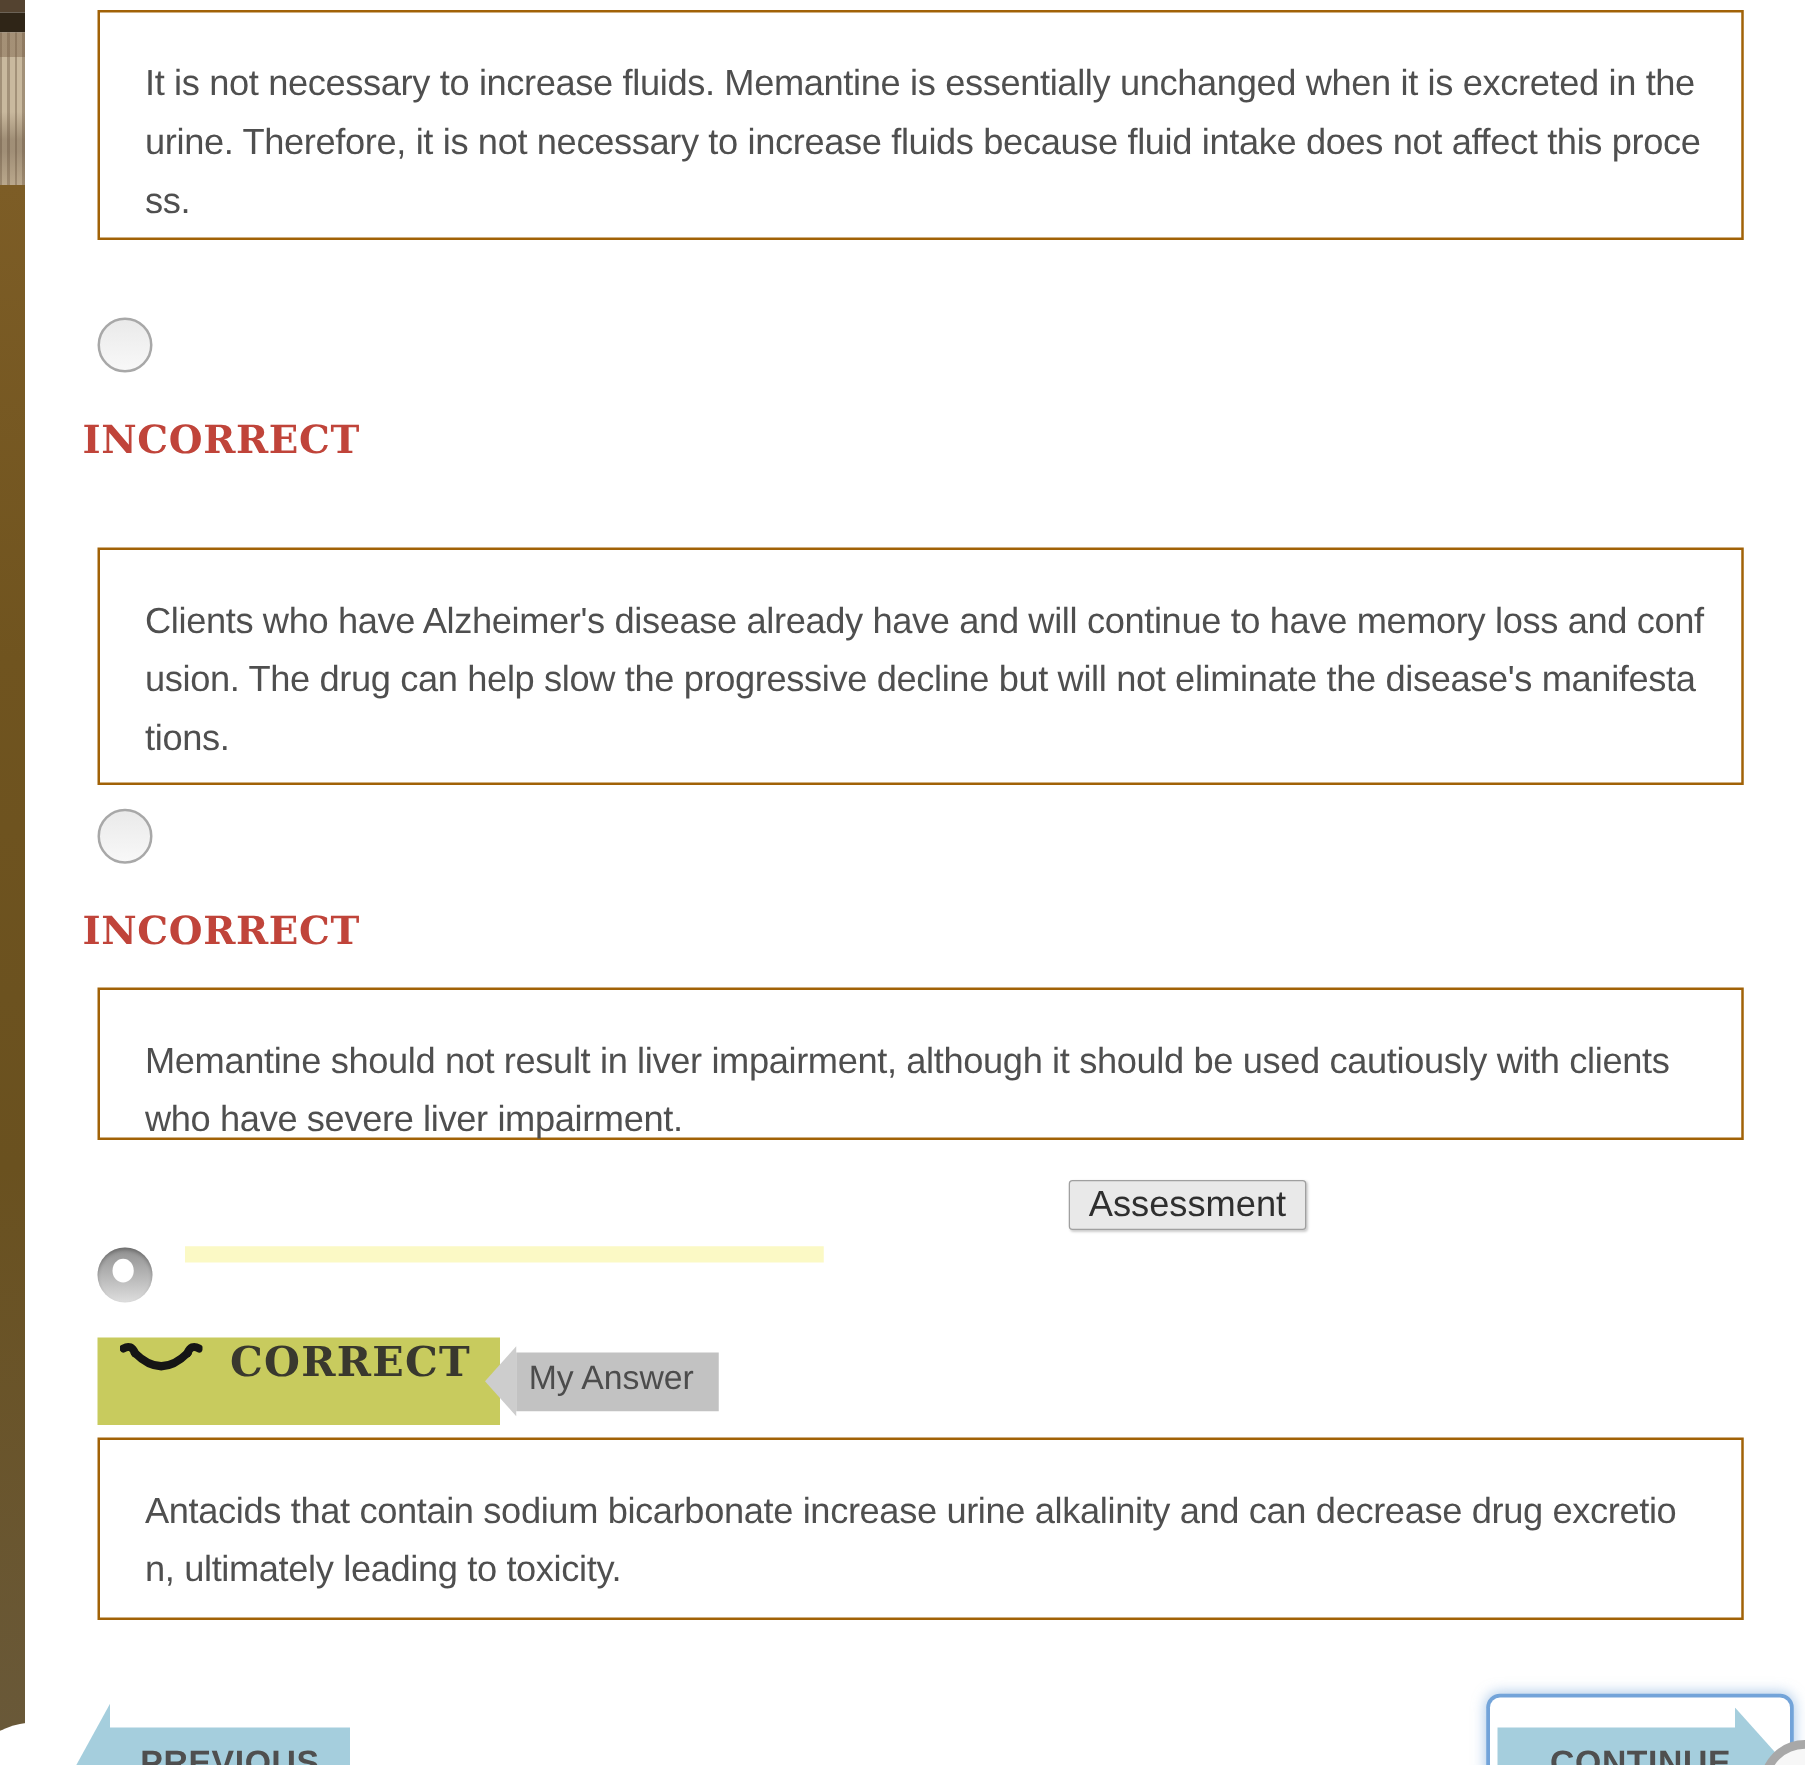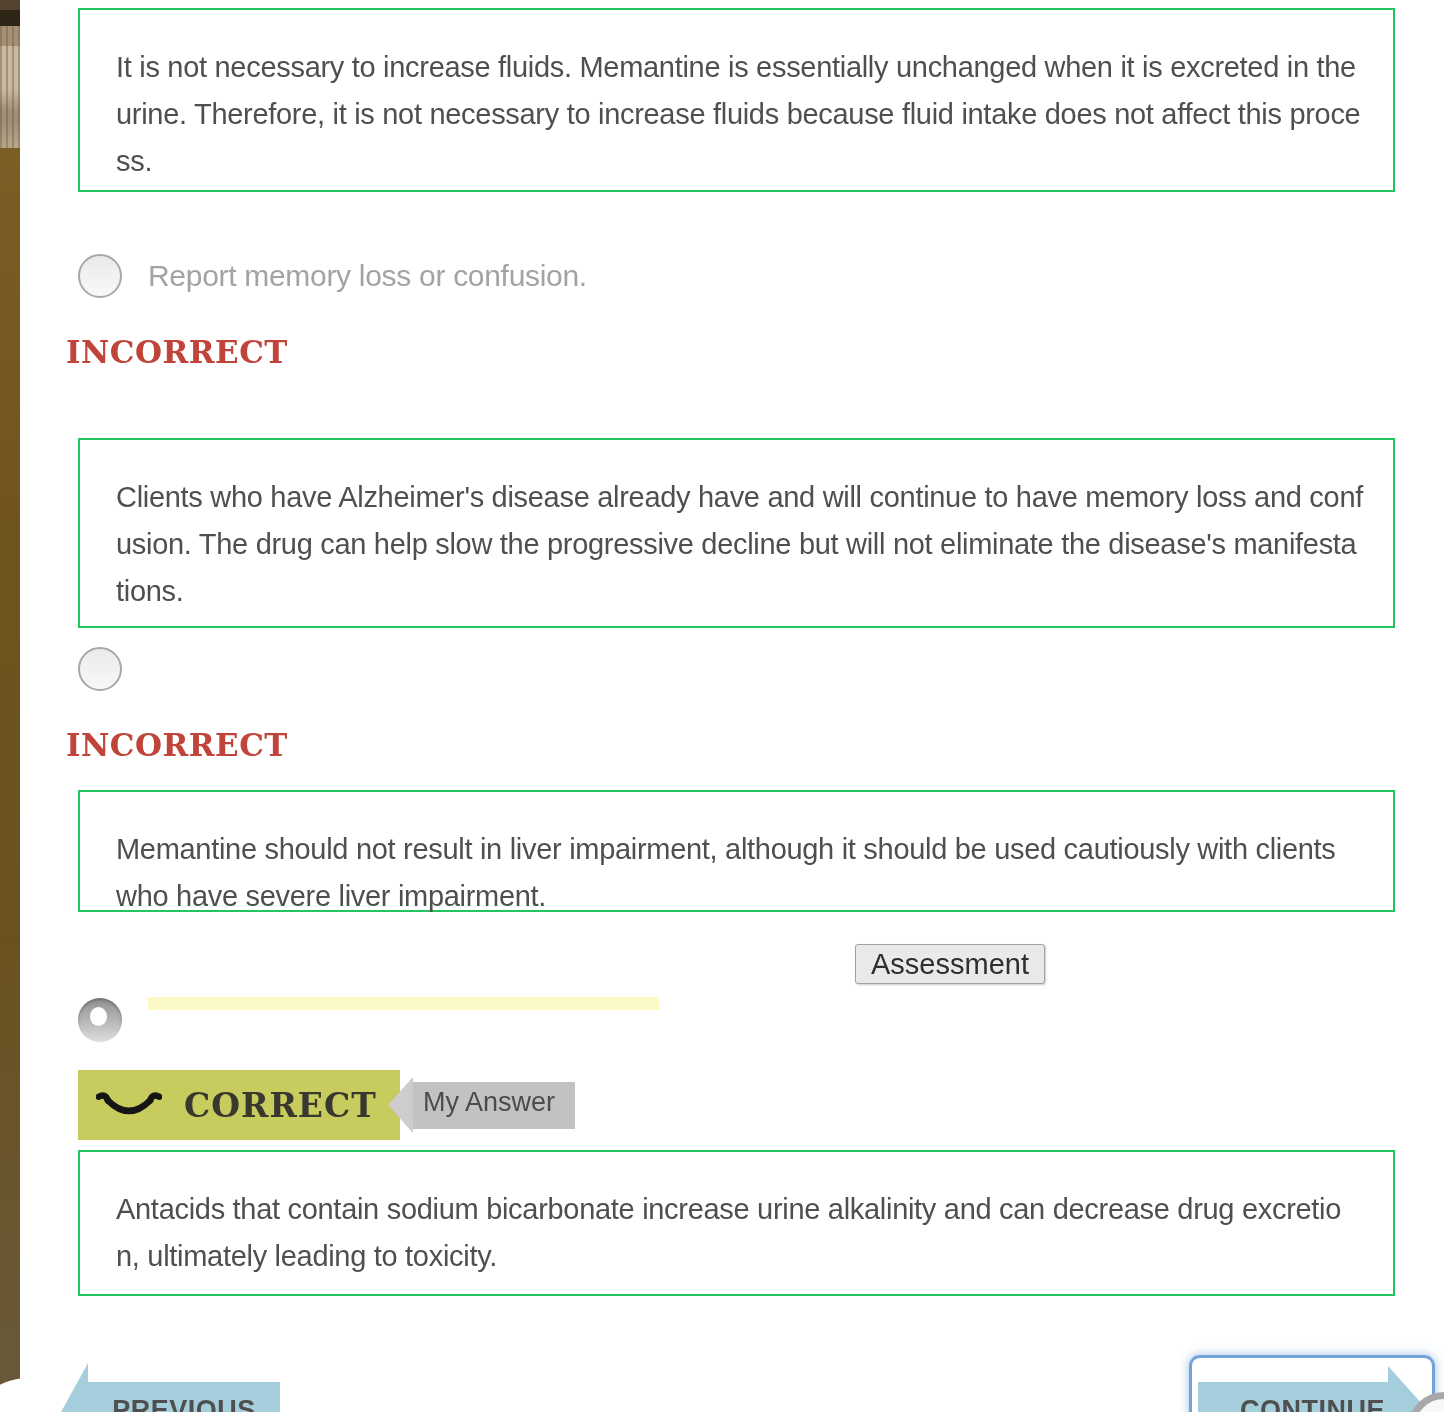--- a/index.html
+++ b/index.html
@@ -16,21 +16,21 @@
       linear-gradient(180deg, rgba(120,95,70,.45) 0 16%, rgba(0,0,0,0) 16% 52%, rgba(100,80,60,.40) 70% 78%, rgba(140,115,85,.25) 100%),
       repeating-linear-gradient(90deg, rgba(90,70,50,.35) 0 2px, rgba(0,0,0,0) 2px 6px),
       #c9b99e;}
   .strip .seg4{position:absolute;left:0;top:148px;width:20px;height:1264px;
     background:linear-gradient(180deg,#7d5d26 0%,#70541f 30%,#6a511f 62%,#69593a 100%);}
   .corner-white{position:absolute;left:-34px;top:1378px;width:124px;height:124px;border-radius:50%;background:#ffffff;z-index:2;}
 
   
   .expl-box{
     position:absolute;left:78px;width:1317px;box-sizing:border-box;
-    border:2px solid #22c55e;background:#ffffff;
+    border:2px solid #a16207;background:#ffffff;
     padding:34px 30px 20px 36px;
     font-size:29px;line-height:47px;color:#4f4f4f;letter-spacing:-0.3px;
     word-break:break-all;
   }
   .box1{top:8px;height:184px;}
   .box2{top:398px;height:190px;margin-top:40px;}
   .box3{top:790px;height:122px;}
   .box4{top:1150px;height:146px;}
 
   
@@ -59,21 +59,21 @@
   
   .verdict-incorrect{
     position:absolute;left:66px;font-family:"DejaVu Serif",serif;font-weight:700;
     font-size:31px;color:#c0443a;letter-spacing:0.5px;
   }
   .vi1{top:334px;}
   .vi2{top:727px;}
 
   .correct-badge{
     position:absolute;left:78px;top:1070px;width:322px;height:70px;
-    background:#c8cb5e;display:flex;align-items:center;gap:22px;
+    background:#c8cb5e;display:flex;align-items:flex-start;gap:22px;
     padding-left:18px;box-sizing:border-box;
   }
   .correct-badge .label{
     font-family:"DejaVu Serif",serif;font-weight:700;font-size:33px;color:#39382e;letter-spacing:1px;
   }
   .smile-icon{width:66px;height:34px;display:block;}
 
   
   .my-answer{position:absolute;left:388px;top:1077px;display:flex;align-items:center;}
   .my-answer .head{
@@ -132,21 +132,20 @@
   <div class="seg4"></div>
 </div>
 <div class="corner-white"></div>
 
 <div class="expl-box box1">
   <span>It is not necessary to increase fluids. Memantine is essentially unchanged when it is excreted in the urine. Therefore, it is not necessary to increase fluids because fluid intake does not affect this process.</span>
 </div>
 
 <div class="option-row row1">
   <div class="radio"></div>
-  <div class="option-label">Report memory loss or confusion.</div>
 </div>
 <div class="verdict-incorrect vi1">INCORRECT</div>
 <div class="expl-box box2">
   <span>Clients who have Alzheimer's disease already have and will continue to have memory loss and confusion. The drug can help slow the progressive decline but will not eliminate the disease's manifestations.</span>
 </div>
 
 <div class="option-row row2">
   <div class="radio"></div>
 </div>
 <div class="verdict-incorrect vi2">INCORRECT</div>

